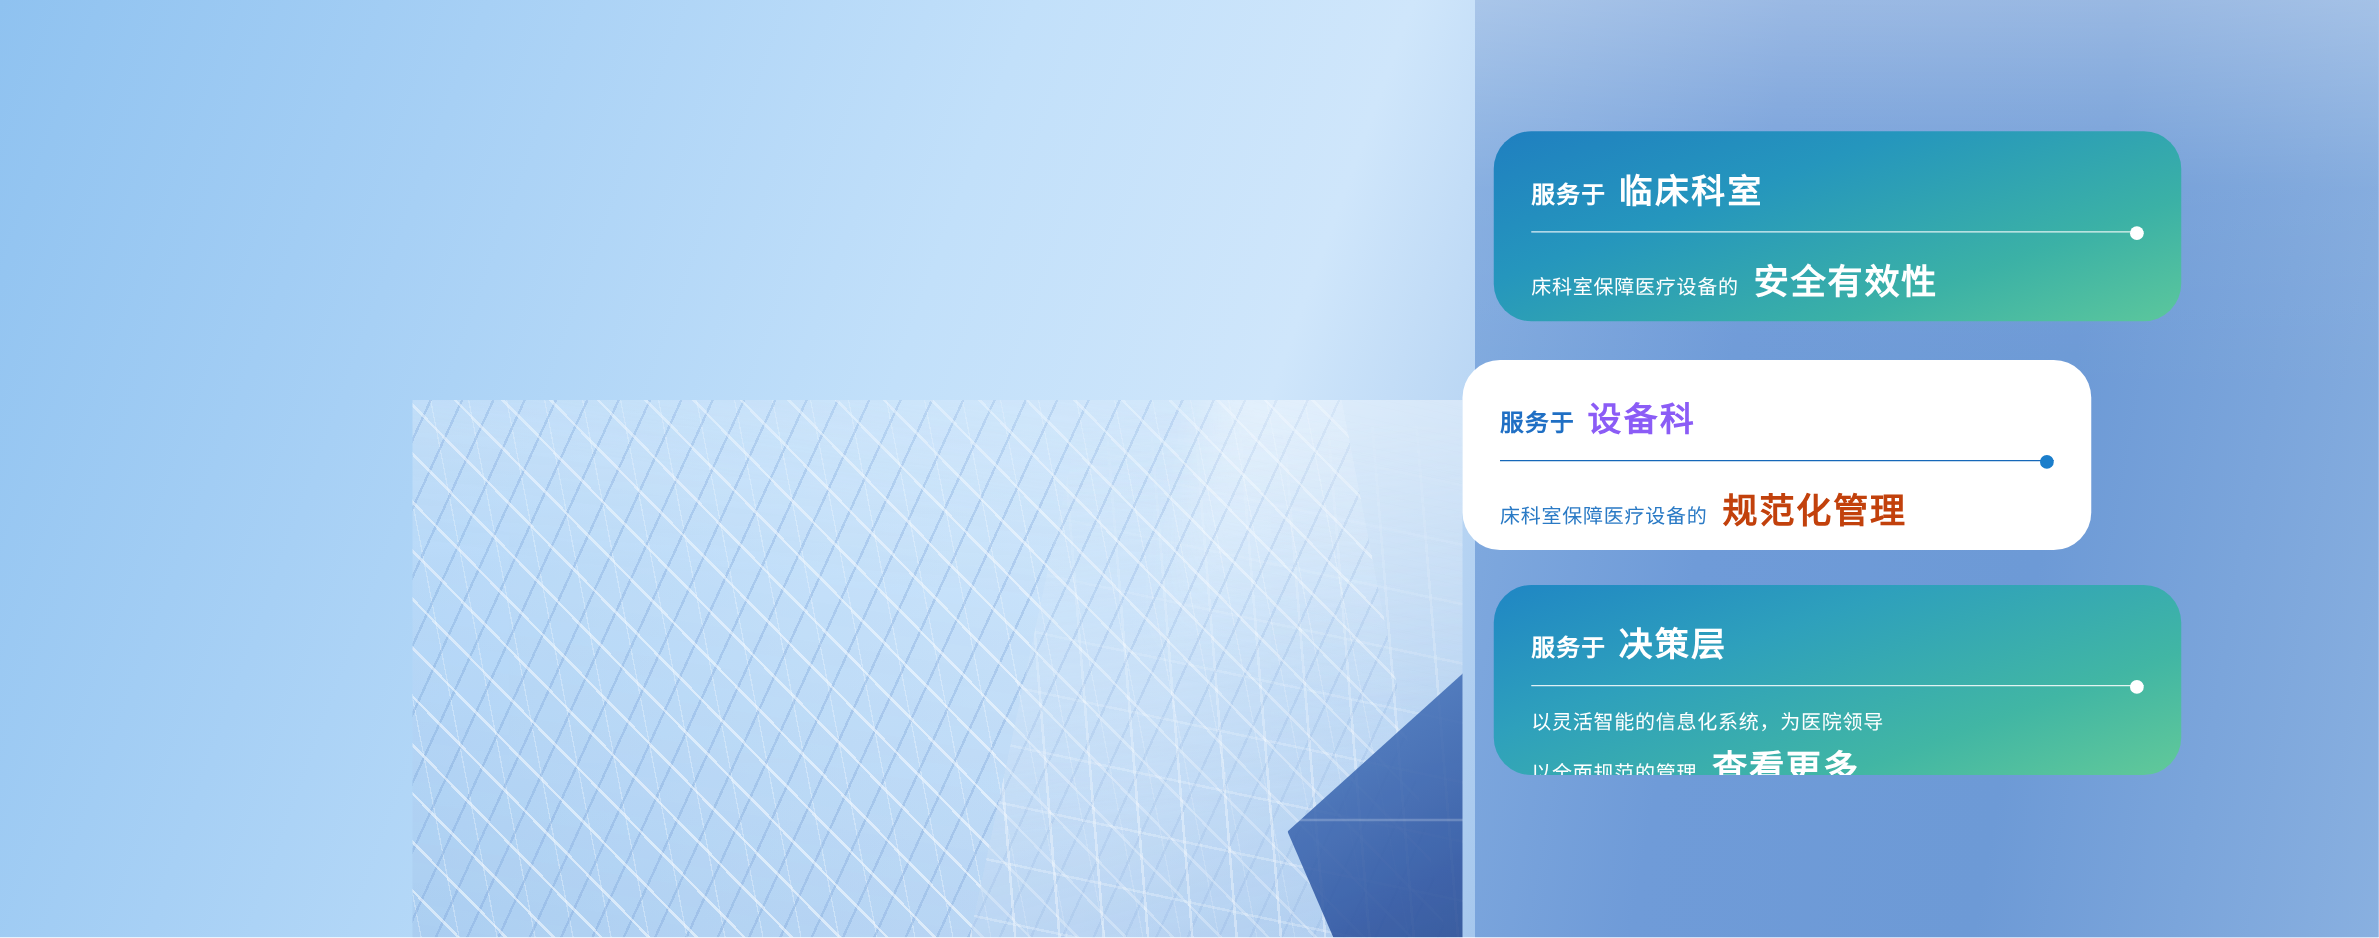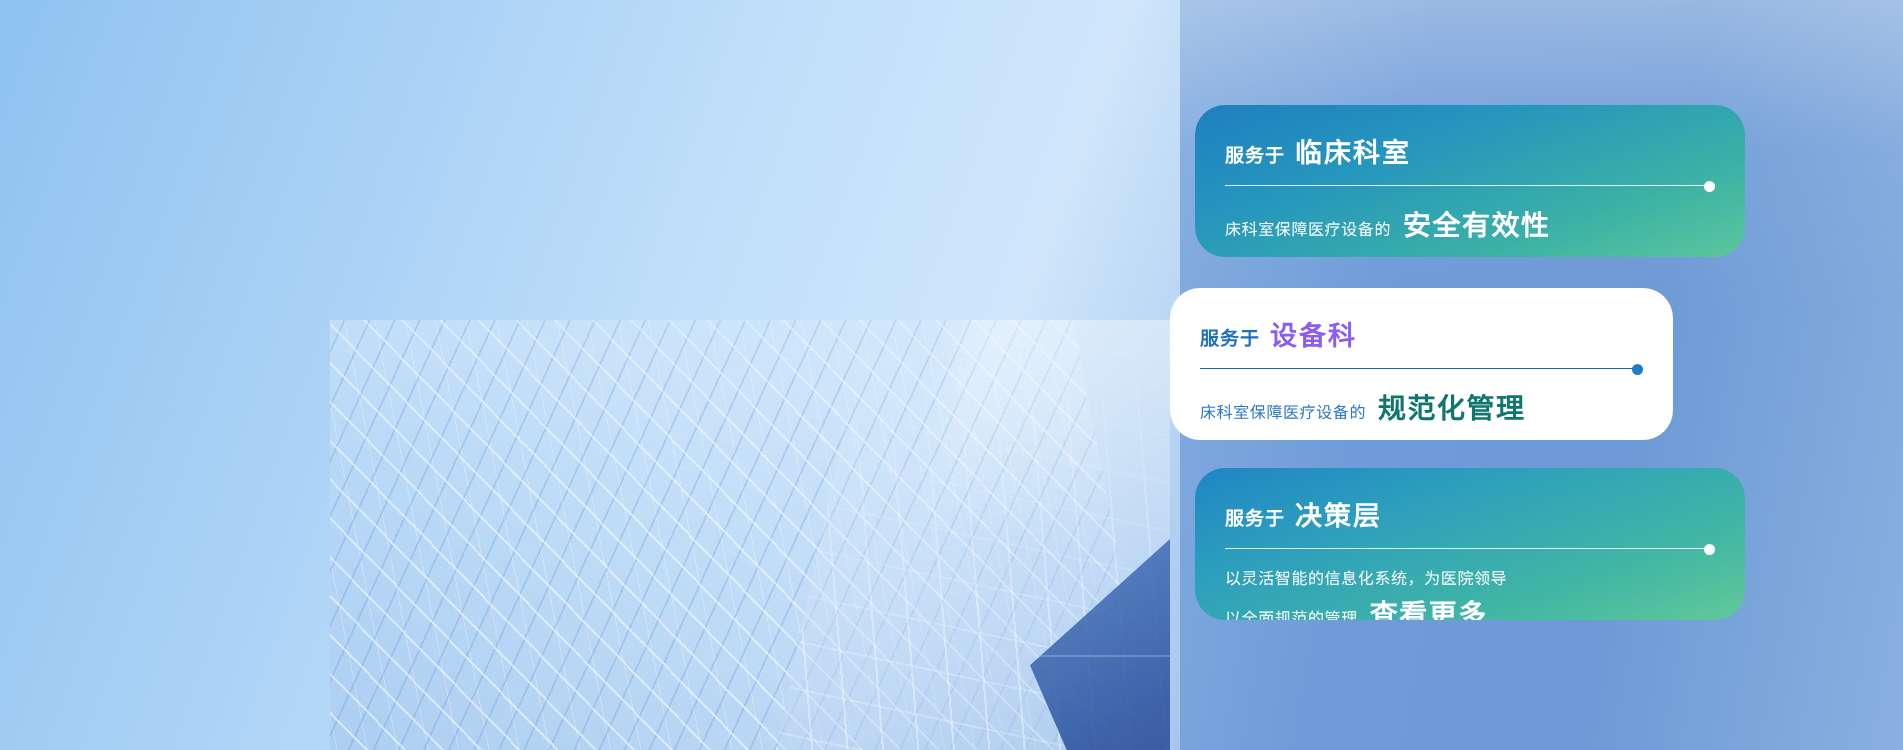--- a/index.html
+++ b/index.html
@@ -126,21 +126,21 @@
   .card-desc{margin-top:12px;font-size:16px;line-height:1.65;letter-spacing:.6px;}
   .card-desc .hl{font-size:28px;font-weight:700;letter-spacing:1.5px;margin-left:7px;}
 
   .card-light .head-prefix,.card-light .head-strong,.card-light .card-desc{color:#ffffff;}
   .card-light .line{background:rgba(255,255,255,.85);}
   .card-light .dot{background:#ffffff;}
 
   .card-dark .head-prefix{color:#1f6fc4;}
   .card-dark .head-strong{color:#8b5cf6;}
   .card-dark .card-desc{color:#2a7ac5;}
-  .card-dark .card-desc .hl{color:#0f766e;}
+  .card-dark .card-desc .hl{color:#c2410c;}
   .card-dark .line{background:#1668b9;}
   .card-dark .dot{background:#1b7ecb;}
 </style>
 </head>
 <body>
 
 <div class="banner">
 
   <div class="bg-layer">
 

